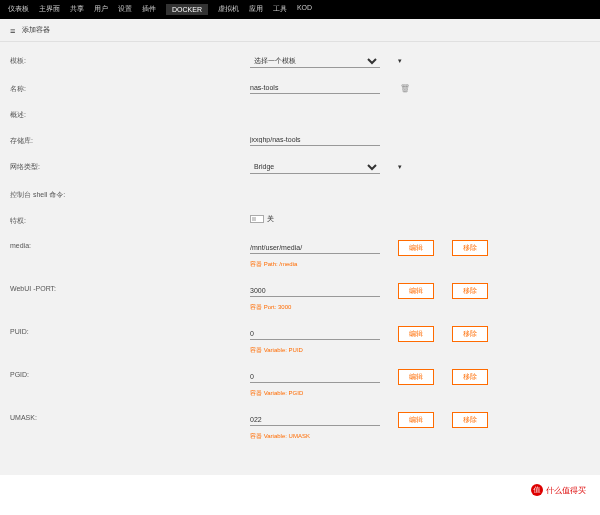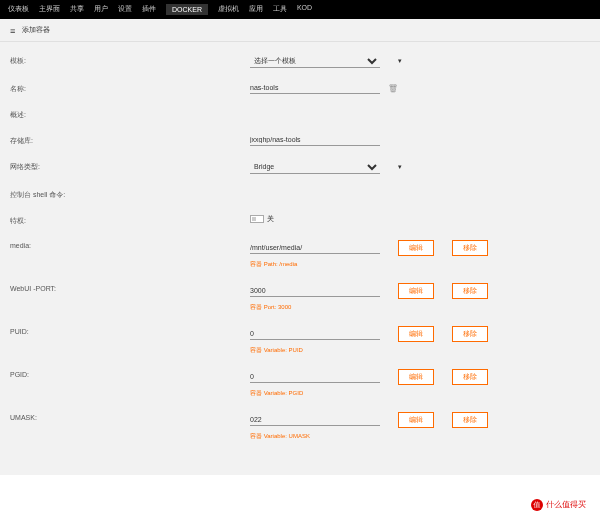--- a/index.html
+++ b/index.html
@@ -16,23 +16,23 @@
 .field{flex:1;display:flex;flex-direction:column;gap:2px}
 .input-row{display:flex;align-items:center;gap:18px}
 .text-input{border:none;border-bottom:1px solid #999;background:transparent;padding:2px 0;width:130px;font-size:7px;color:#333}
 .select{border:none;border-bottom:1px solid #999;background:transparent;padding:2px 0;width:130px;font-size:7px;color:#333}
 .select::after{content:"▾"}
 .btn-o{border:1px solid #ff6b00;color:#ff6b00;background:#fff;padding:2px 10px;font-size:7px;cursor:pointer}
 .hint{color:#ff6b00;font-size:6px;margin-top:2px}
 .toggle{display:inline-flex;align-items:center;gap:3px}
 .toggle-box{width:14px;height:8px;border:1px solid #aaa;background:#fff;position:relative}
 .toggle-box::before{content:"";position:absolute;left:1px;top:1px;width:4px;height:4px;background:#ccc}
-.name-row{display:flex;align-items:center;gap:8px}
+.name-row{display:flex;align-items:center;gap:20px}
 .trash{color:#999;font-size:8px;cursor:pointer}
-.watermark{position:fixed;right:8px;bottom:1px;background:rgba(255,255,255,0.9);border-radius:10px;padding:3px 6px;font-size:8px;color:#d00;display:flex;align-items:flex-start;gap:3px}
+.watermark{position:fixed;right:8px;bottom:16px;background:rgba(255,255,255,0.9);border-radius:10px;padding:3px 6px;font-size:8px;color:#d00;display:flex;align-items:center;gap:3px}
 .watermark .circle{width:12px;height:12px;border-radius:50%;background:#d00;color:#fff;display:flex;align-items:center;justify-content:center;font-size:7px}
 </style>
 </head>
 <body>
 
 <div class="topnav">
   <span>仪表板</span>
   <span>主界面</span>
   <span>共享</span>
   <span>用户</span>

